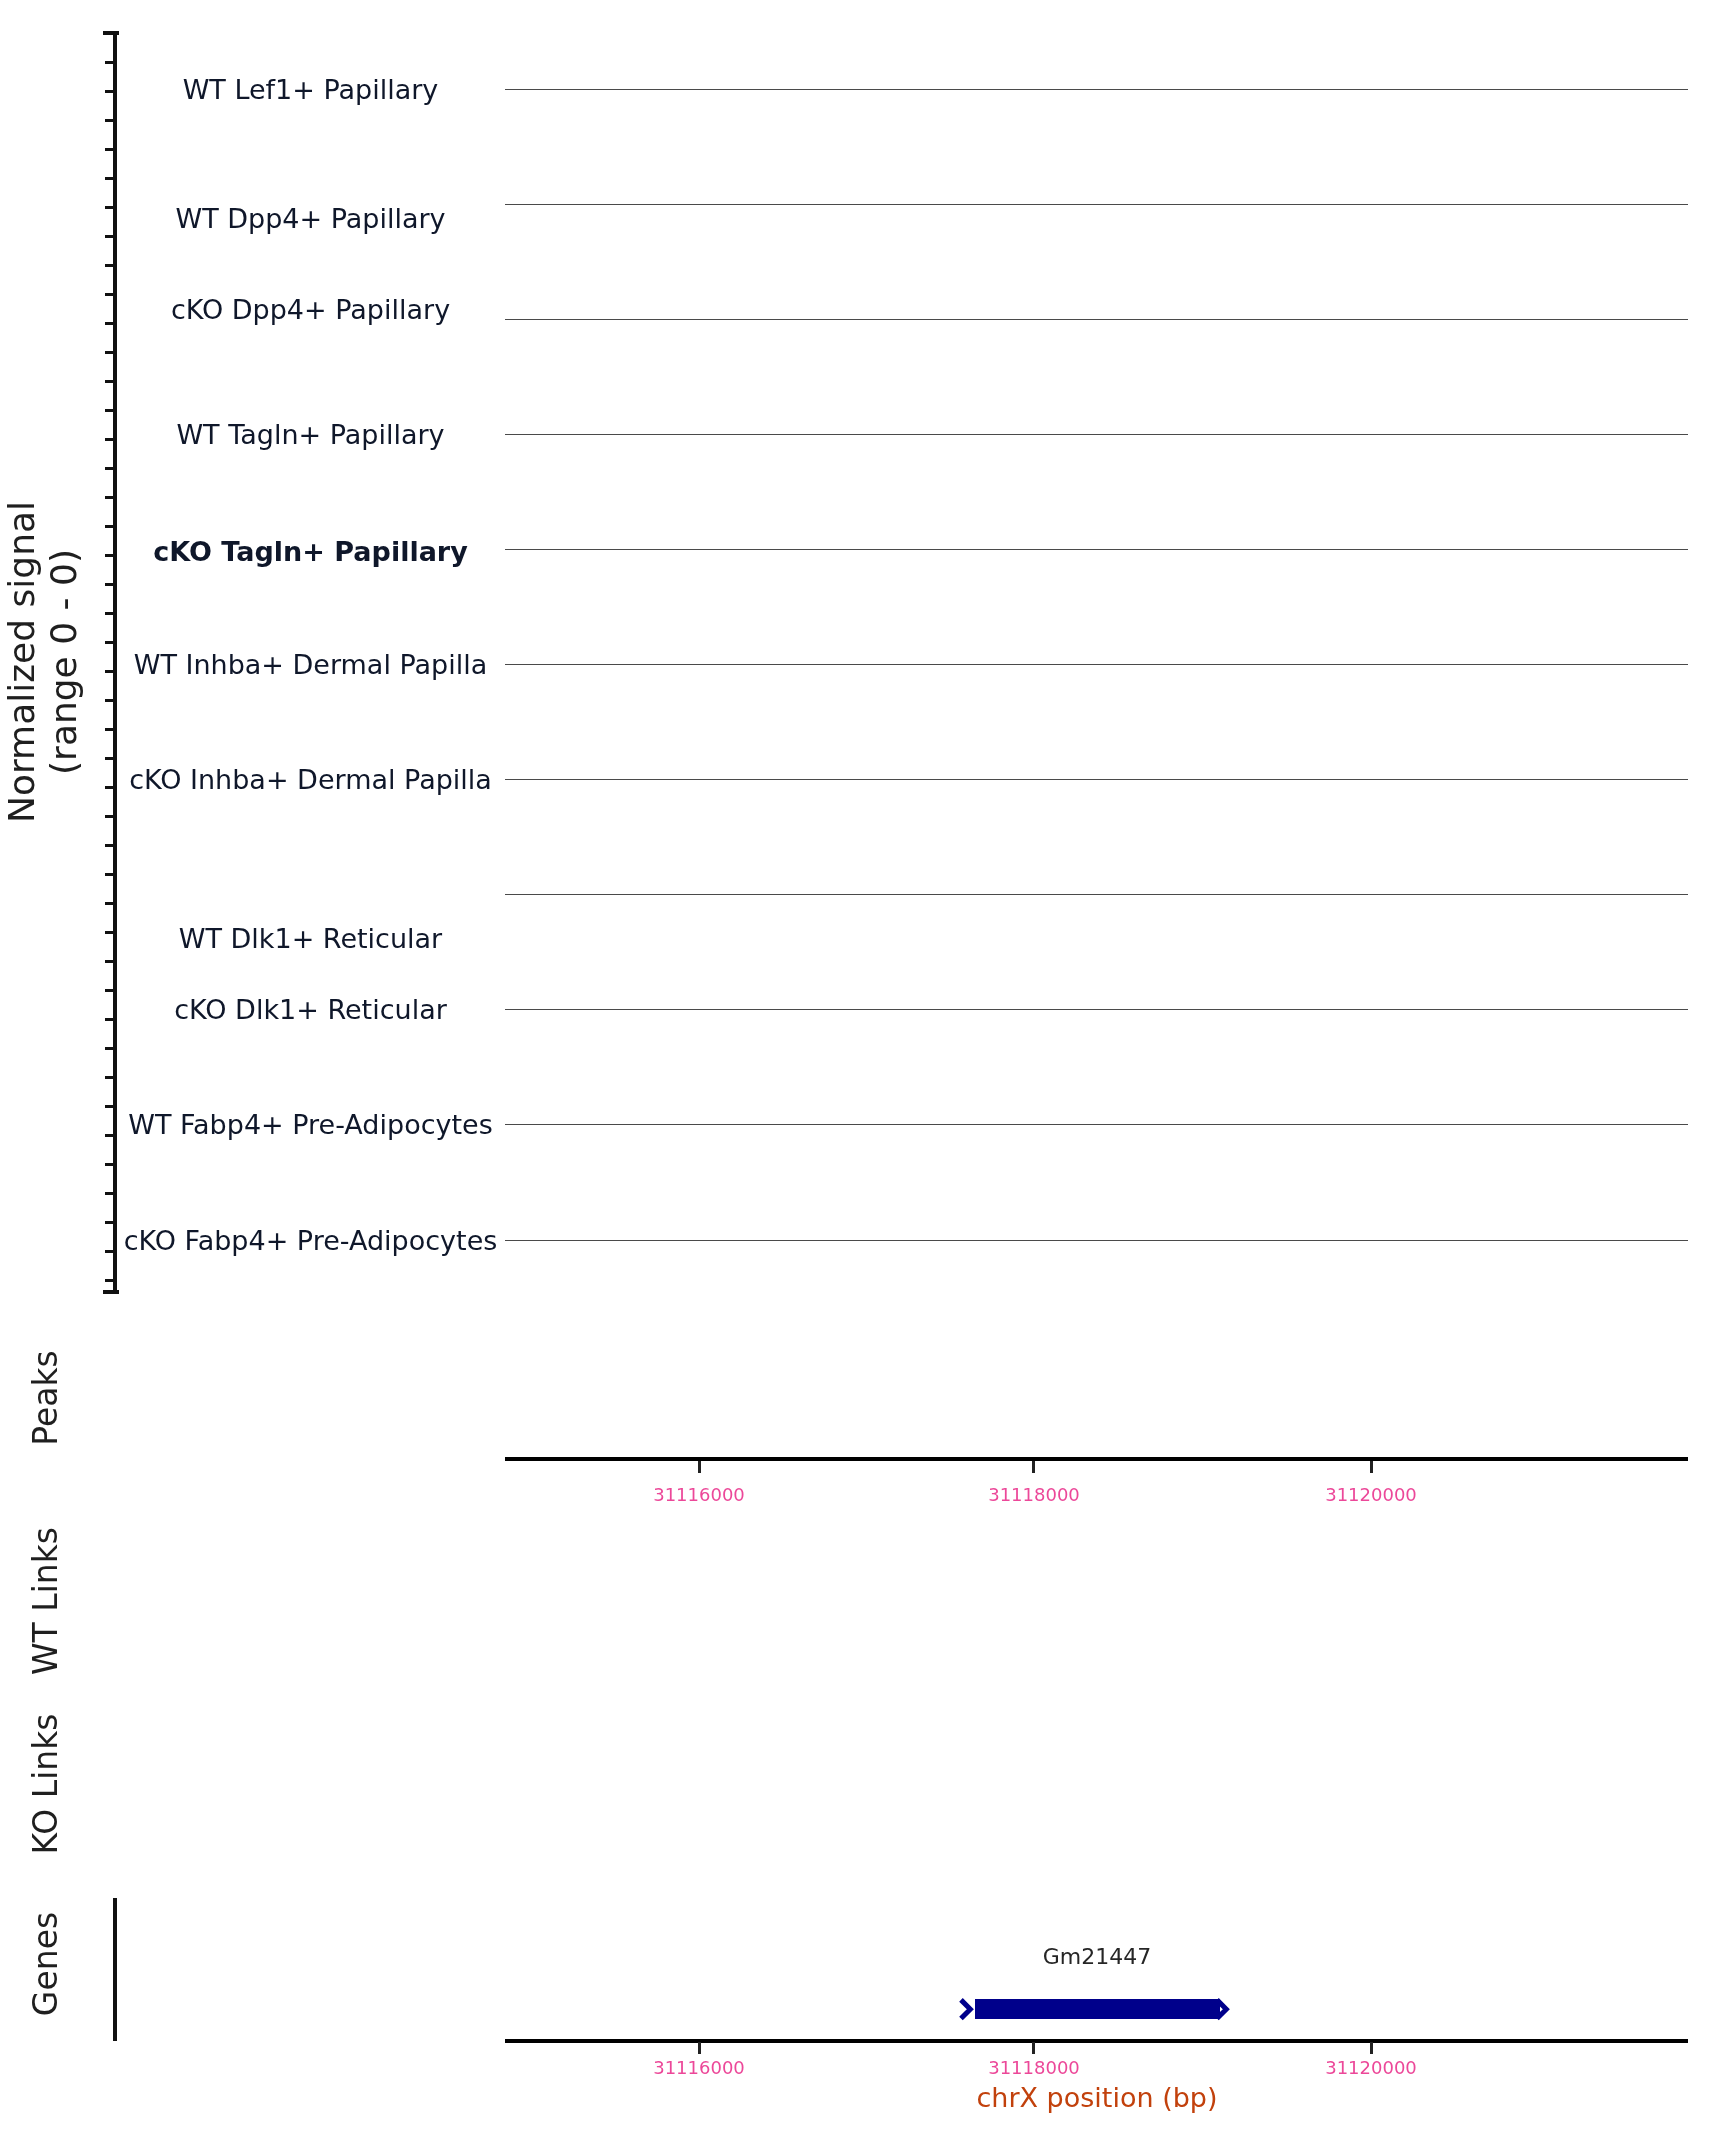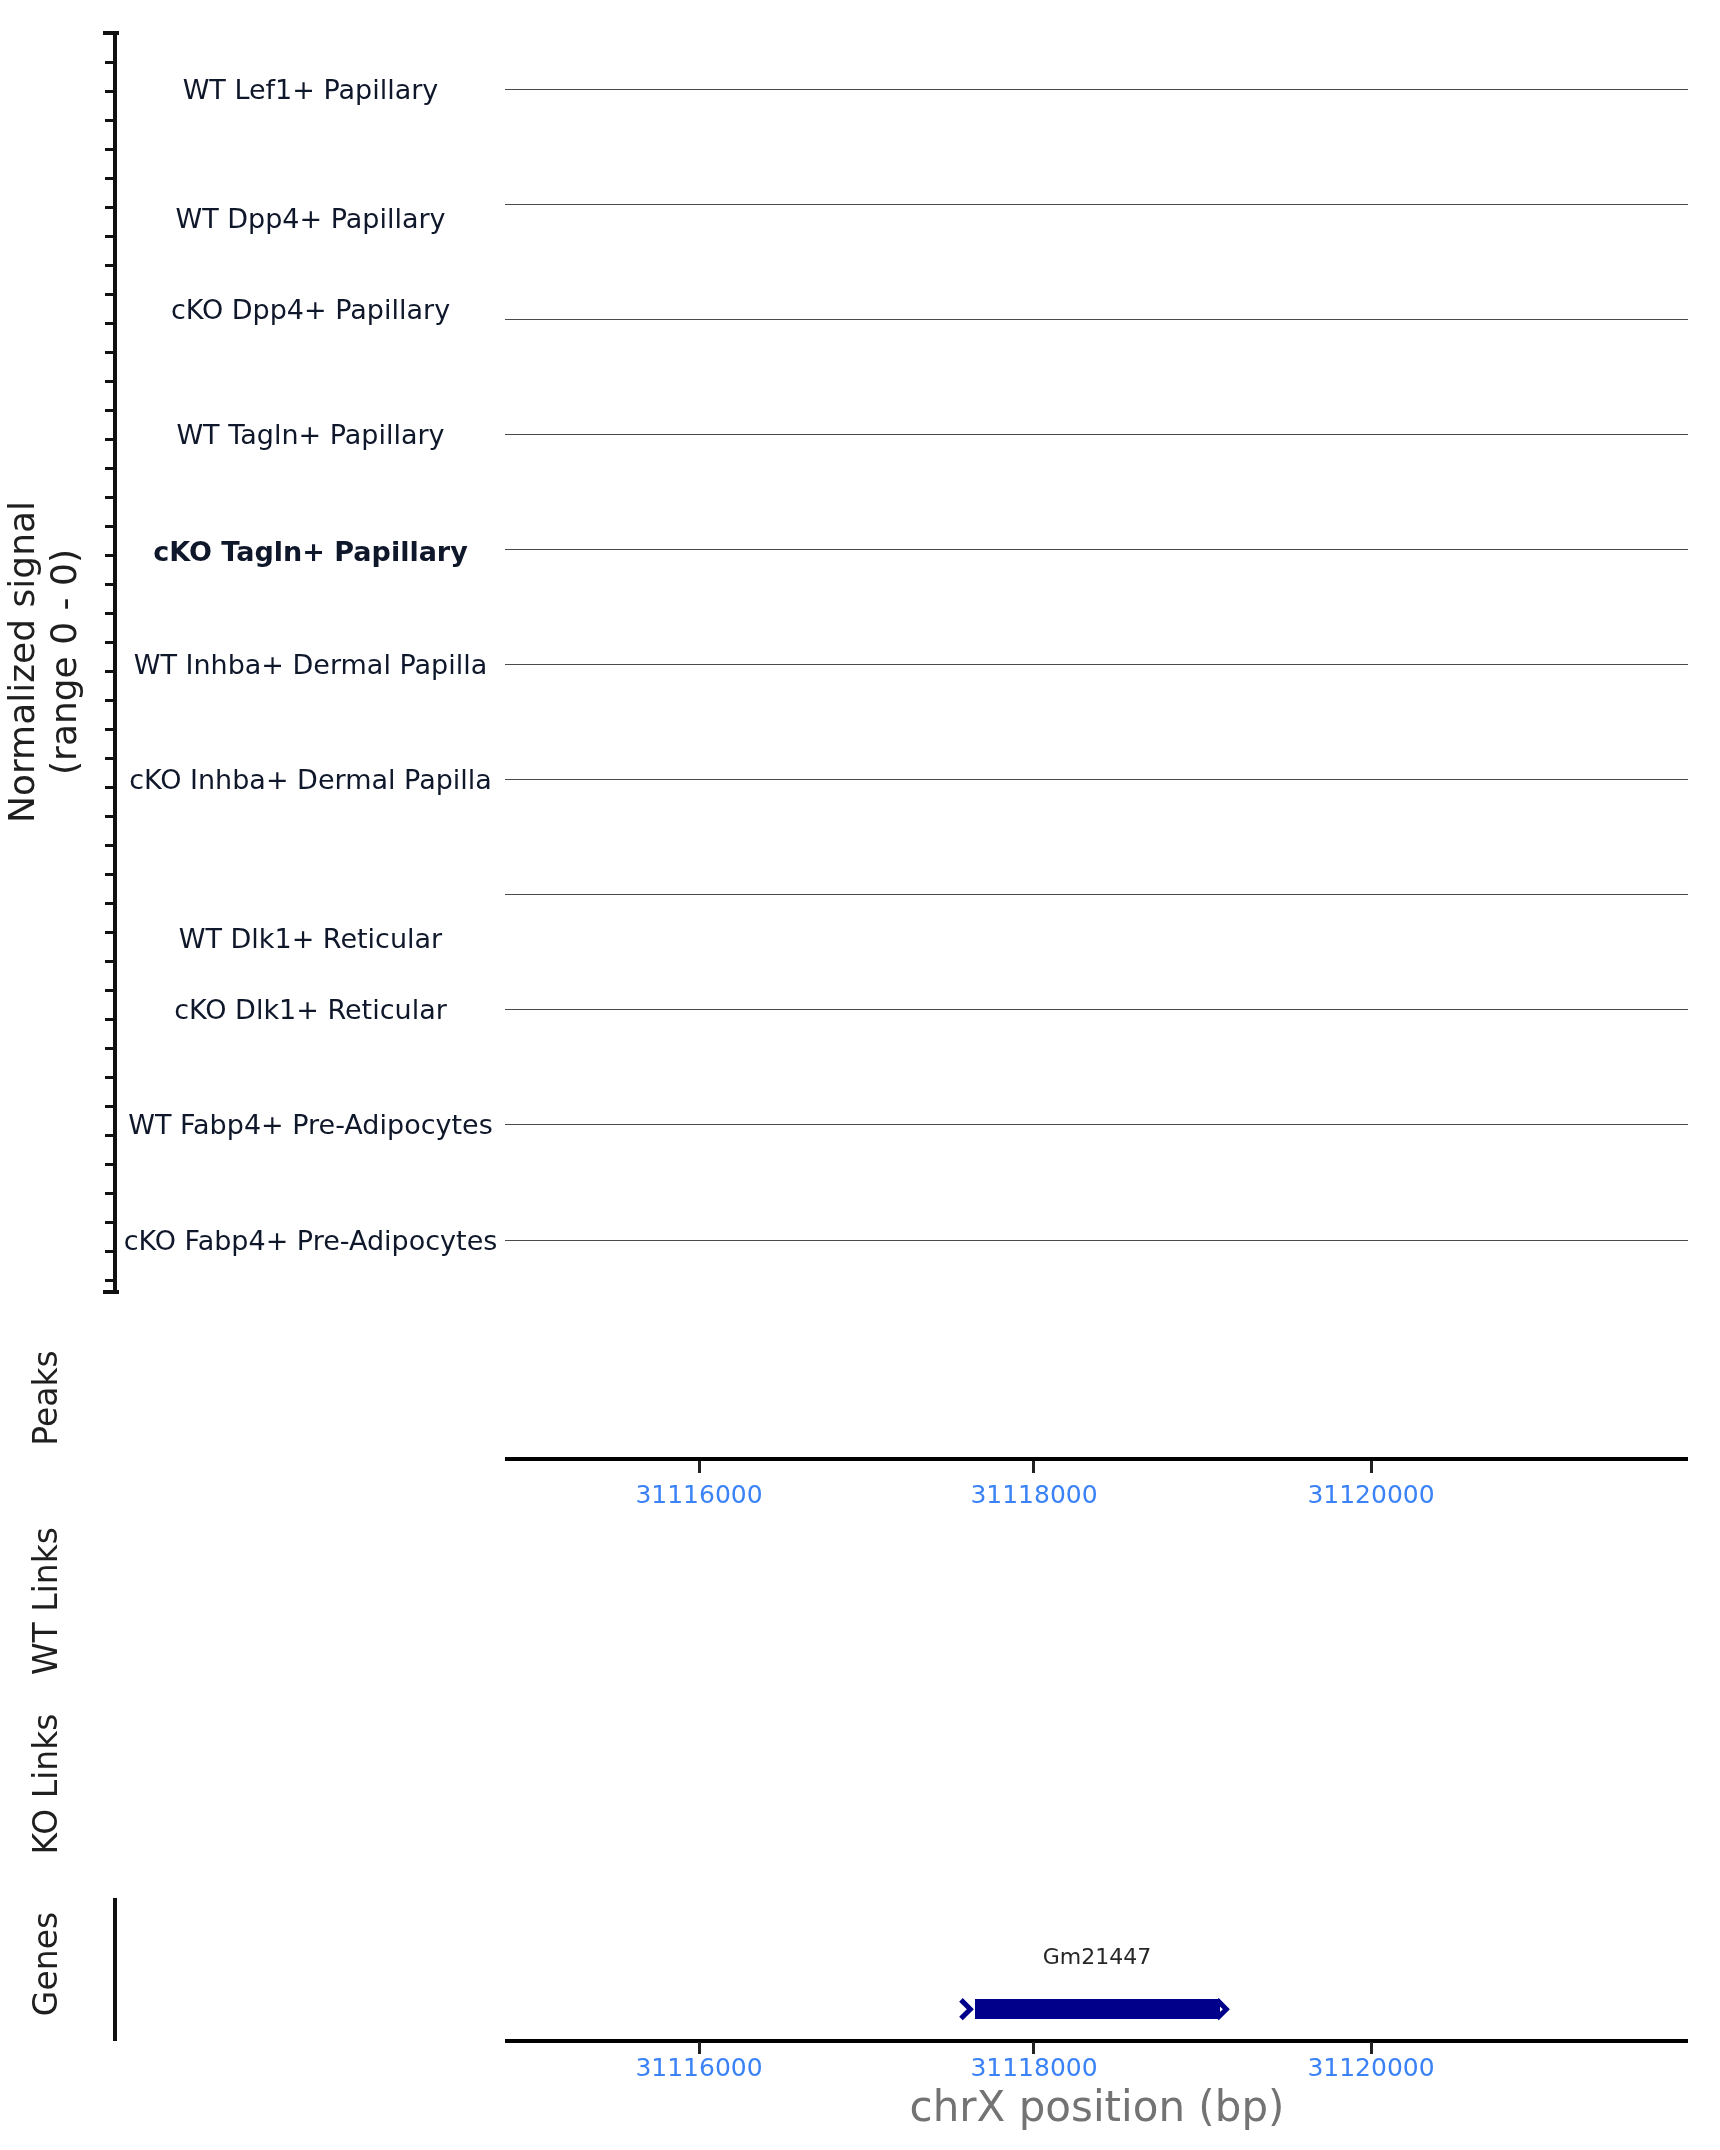--- a/index.html
+++ b/index.html
@@ -16,24 +16,24 @@
   .track-label{position:absolute;left:67px;width:487px;height:37px;line-height:37px;
                text-align:center;font-size:27px;color:#0f172a;white-space:nowrap;}
   
   .rot{position:absolute;transform:translate(-50%,-50%) rotate(-90deg);white-space:nowrap;
        font-size:33px;color:#1f1f1f;}
   .ylab{position:absolute;transform:translate(-50%,-50%) rotate(-90deg);text-align:center;
         font-size:36px;line-height:42px;color:#1f1f1f;white-space:nowrap;}
   
   .xaxis{left:505px;width:1183px;height:3.6px;background:#000;}
   .xtick{width:2.9px;height:11.5px;background:#222;}
-  .xticklabel{position:absolute;width:172px;text-align:center;font-size:25px;line-height:30px;
-              color:#3b82f6;white-space:nowrap;}
+  .xticklabel{position:absolute;width:172px;text-align:center;font-size:18px;line-height:30px;
+              color:#ec4899;white-space:nowrap;}
   .xlabel{position:absolute;left:810px;top:2082px;width:574px;text-align:center;
-          font-size:42px;color:#737373;white-space:nowrap;}
+          font-size:27px;color:#c2410c;white-space:nowrap;}
   
   .genes-spine{left:113px;top:1898px;width:3.6px;height:143px;background:#111;}
   .gene-name{position:absolute;left:918px;top:1944px;width:358px;text-align:center;
              font-size:22px;color:#262626;}
   .gene-box{left:975px;top:1999px;width:245px;height:20px;background:#00008B;}
   .chev{position:absolute;width:16px;height:24.4px;}
 </style>
 </head>
 <body>
 

